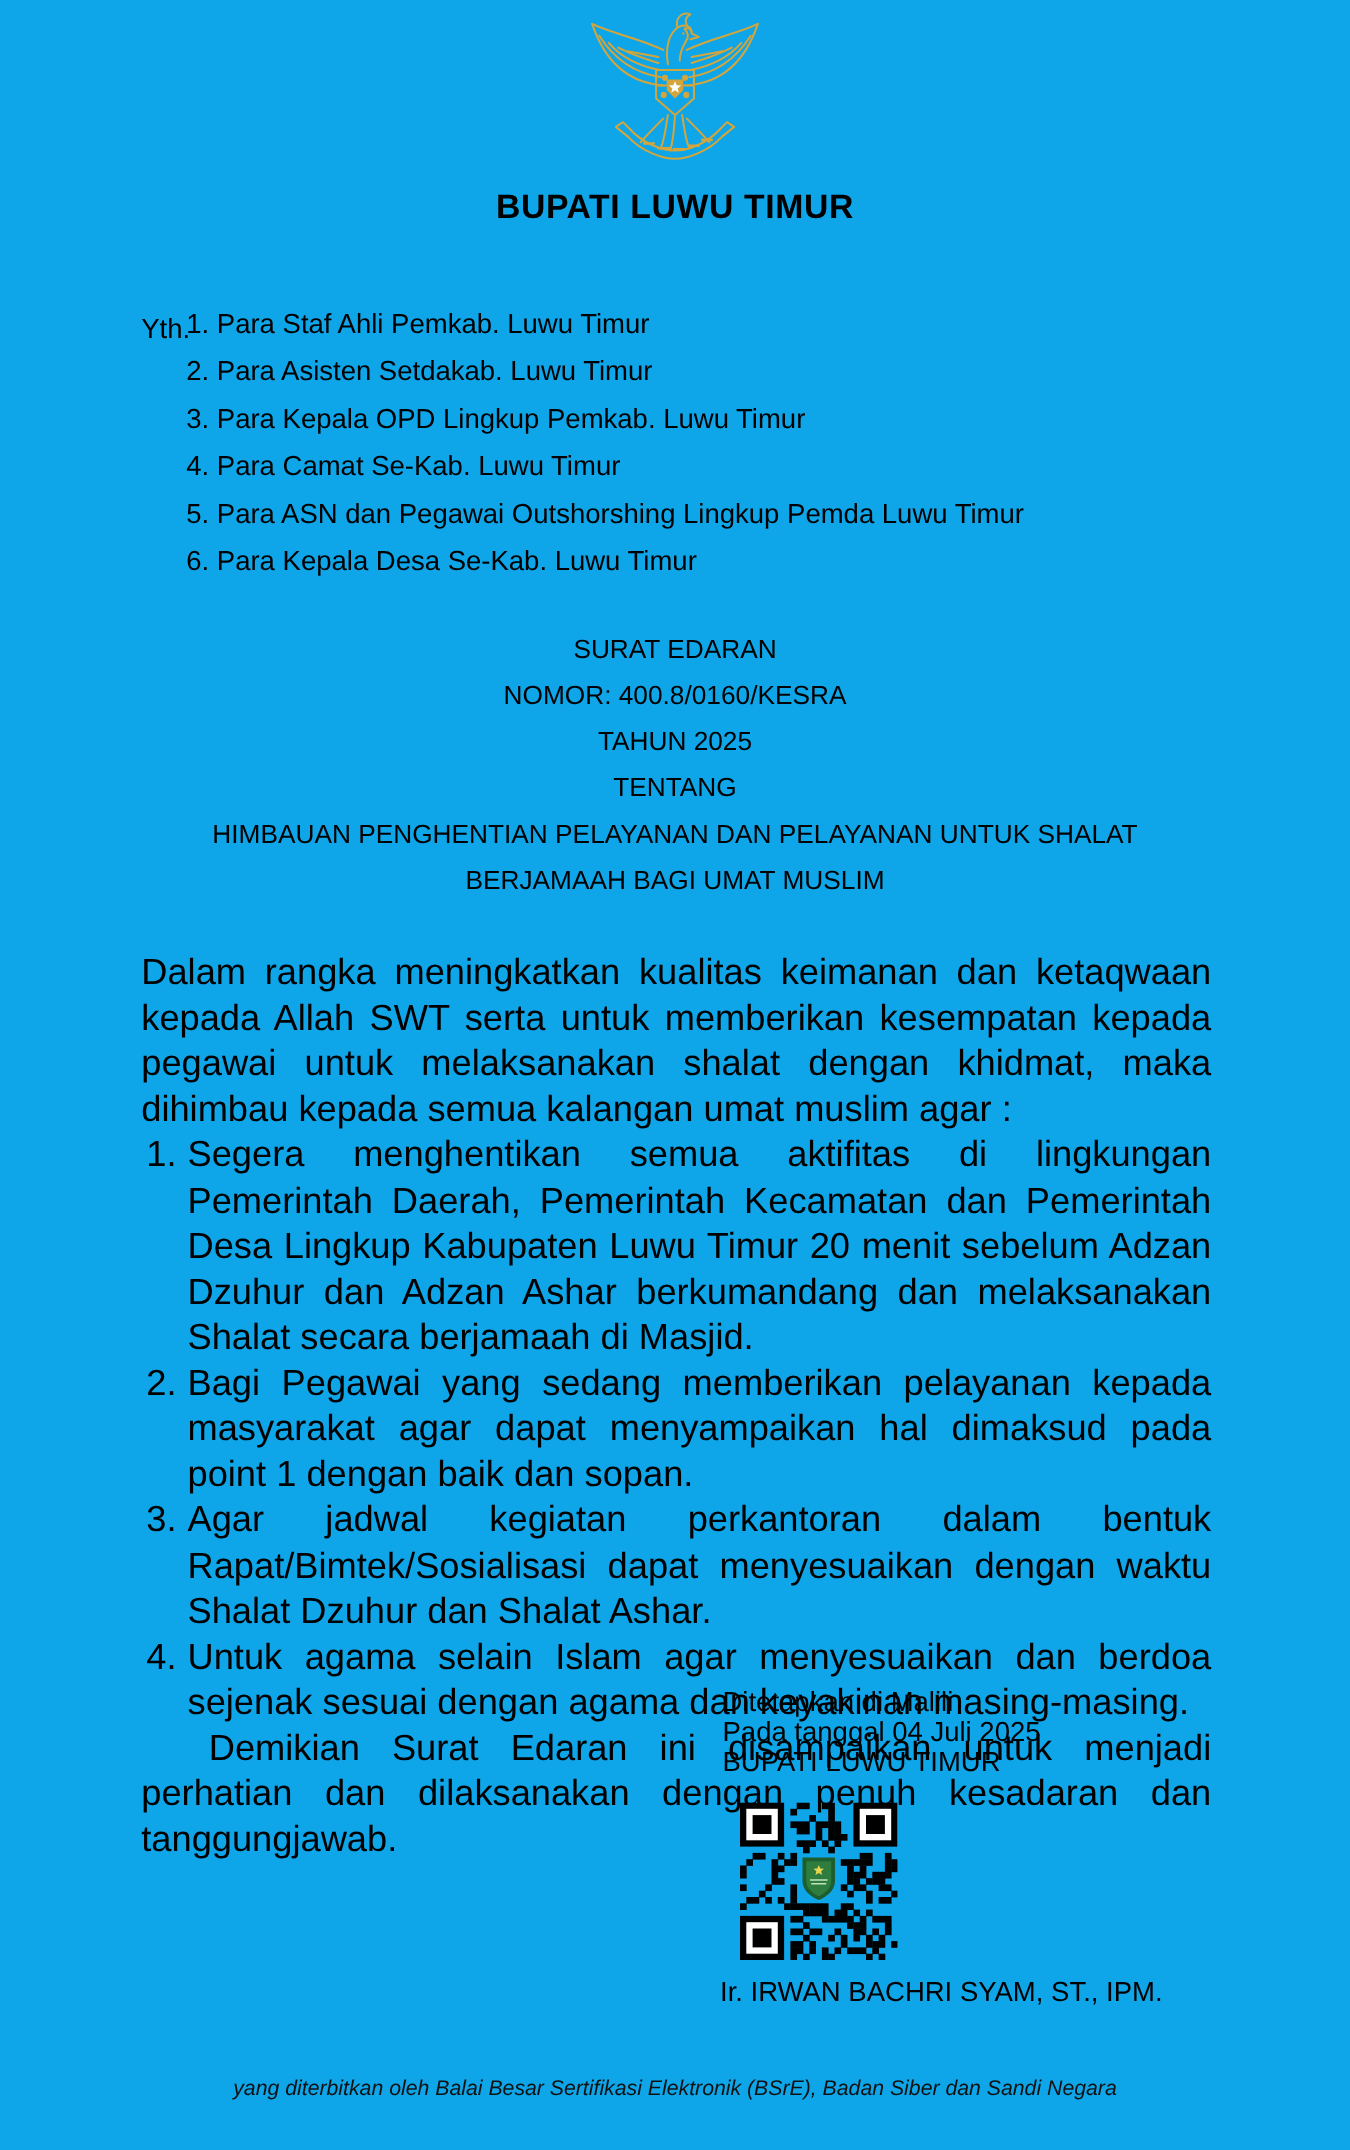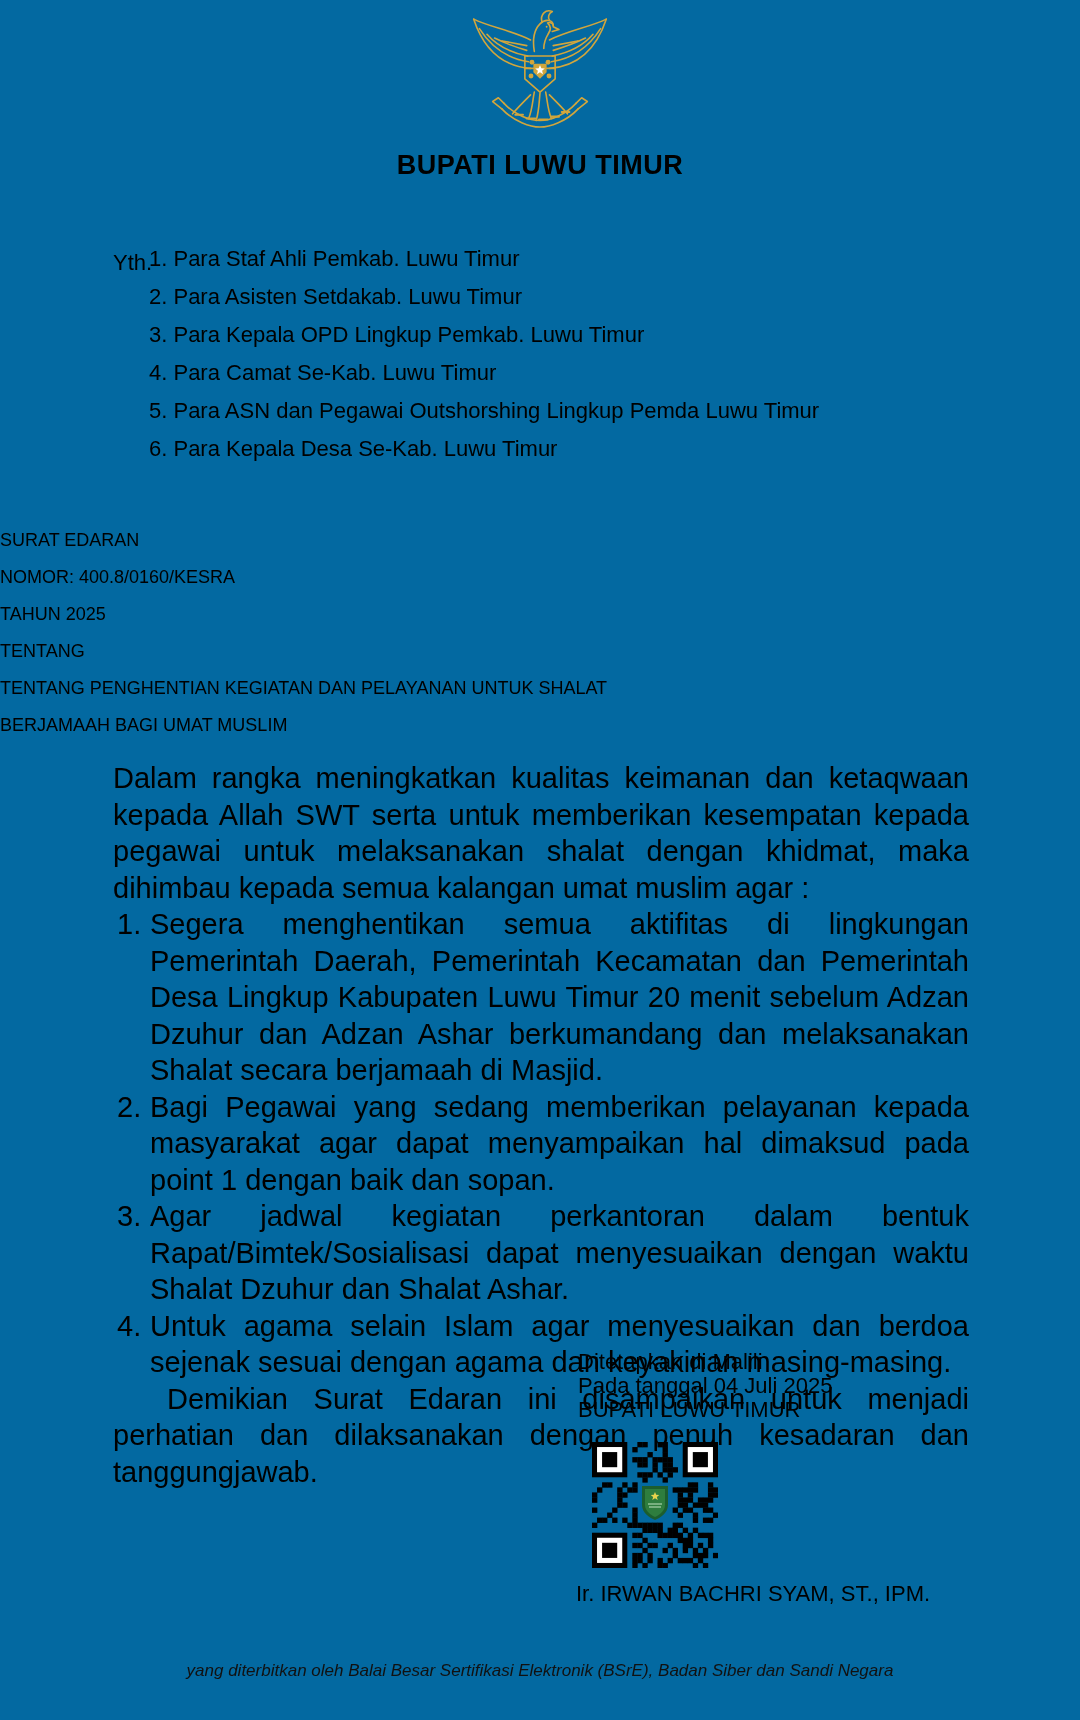--- a/index.html
+++ b/index.html
@@ -1,32 +1,32 @@
 <!DOCTYPE html>
 <html><head>
 <meta charset="utf-8">
 <style>
   html,body{margin:0;padding:0;background:#ffffff;}
   .page{
     position:relative;
     width:1080px;height:1720px;
-    background:#0369a1;
+    background:#0ea5e9;
     font-family:"Liberation Sans", sans-serif;
     color:#000;
     overflow:hidden;
   }
   .emblem{position:absolute;top:4px;left:50%;transform:translateX(-50%);}
   .doc-title{
     position:absolute;top:150px;left:0;width:100%;
     text-align:center;font-size:27px;font-weight:bold;letter-spacing:.5px;
   }
   .recipients{position:absolute;top:240px;left:113px;width:860px;font-size:22px;line-height:38px;}
   .recip-row{position:relative;padding-left:36px;}
   .recip-prefix{position:absolute;left:0;top:4px;}
-  .heading{position:absolute;top:501px;left:0;width:100%;text-align:left;font-size:18px;line-height:37px;margin-top:21px;}
+  .heading{position:absolute;top:501px;left:0;width:100%;text-align:center;font-size:21px;line-height:37px;}
   .body-block{position:absolute;top:760px;left:113px;width:856px;font-size:29px;line-height:36.5px;}
   .para{text-align:justify;margin:0;}
   .list-item{position:relative;padding-left:37px;text-align:justify;}
   .list-num{position:absolute;left:4px;top:0;}
   .closing{text-align:justify;text-indent:54px;margin:0;}
   .sig-block{position:absolute;top:1350px;left:578px;font-size:22px;line-height:24px;}
   .qr-wrap{position:absolute;top:1442px;left:592px;width:126px;height:126px;}
   .sig-name{position:absolute;top:1581px;left:576px;font-size:22px;}
   .footer{
     position:absolute;top:1660px;left:0;width:100%;
@@ -113,21 +113,21 @@
     <div class="recip-row">
       <span>6. Para Kepala Desa Se-Kab. Luwu Timur</span>
     </div>
   </div>
 
   <div class="heading">
     <div>SURAT EDARAN</div>
     <div>NOMOR: 400.8/0160/KESRA</div>
     <div>TAHUN 2025</div>
     <div>TENTANG</div>
-    <div>TENTANG PENGHENTIAN KEGIATAN DAN PELAYANAN UNTUK SHALAT</div>
+    <div>HIMBAUAN PENGHENTIAN PELAYANAN DAN PELAYANAN UNTUK SHALAT</div>
     <div>BERJAMAAH BAGI UMAT MUSLIM</div>
   </div>
 
   <div class="body-block">
     <p class="para">Dalam rangka meningkatkan kualitas keimanan dan ketaqwaan kepada Allah SWT serta untuk memberikan kesempatan kepada pegawai untuk melaksanakan shalat dengan khidmat, maka dihimbau kepada semua kalangan umat muslim agar :</p>
 
     <div class="list-item">
       <span class="list-num">1.</span>
       <span>Segera menghentikan semua aktifitas di lingkungan Pemerintah Daerah, Pemerintah Kecamatan dan Pemerintah Desa Lingkup Kabupaten Luwu Timur 20 menit sebelum Adzan Dzuhur dan Adzan Ashar berkumandang dan melaksanakan Shalat secara berjamaah di Masjid.</span>
     </div>

